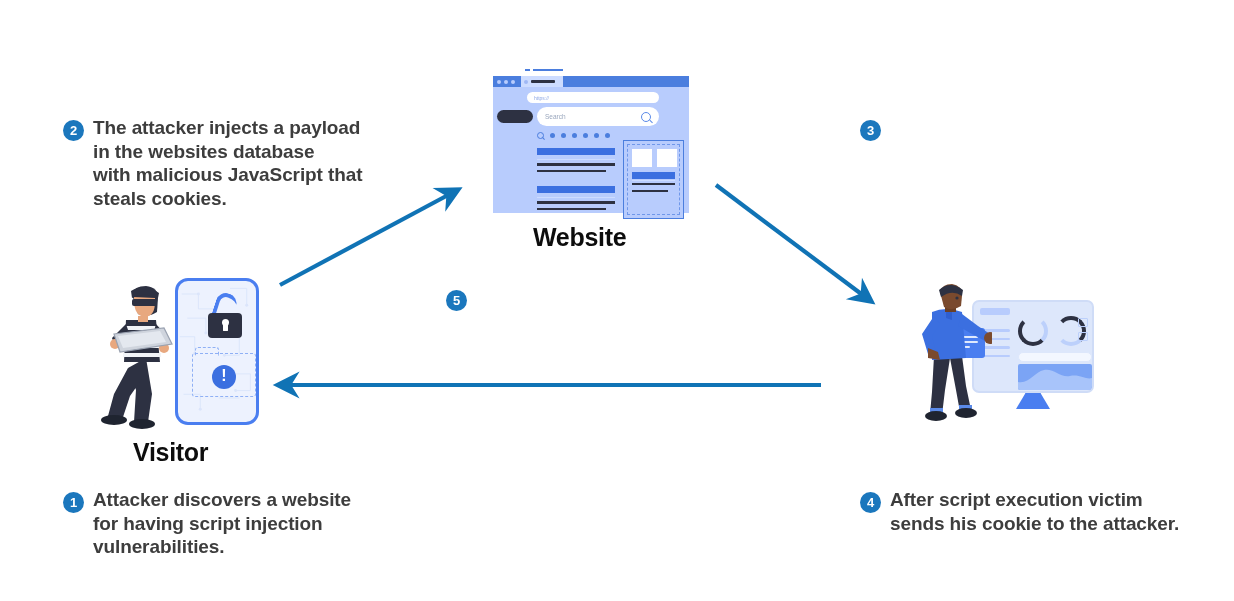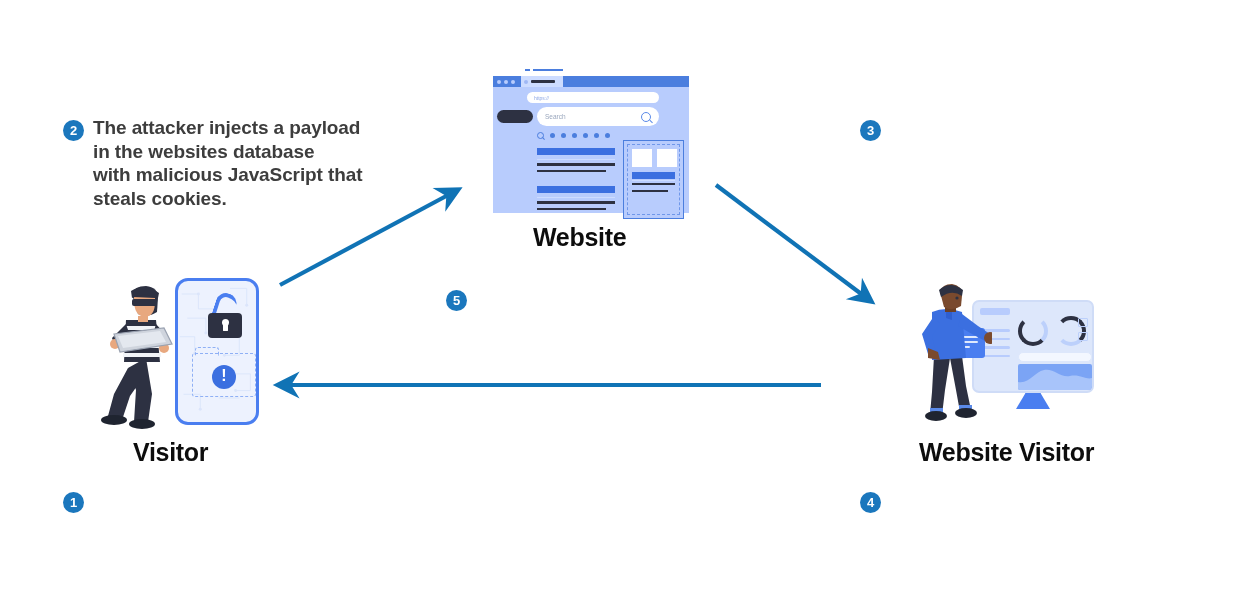--- a/index.html
+++ b/index.html
@@ -303,39 +303,43 @@
 
       <path d="M50 32 L66 44 L78 52 L75 60 L60 52 L46 44 Z" fill="#3b6fe0"></path>
       <circle cx="78" cy="56" r="6" fill="#7a4a2e"></circle>
 
       <rect x="33" y="18" width="11" height="12" fill="#6b4026"></rect>
       <path d="M28 10 Q30 2 40 2 Q50 3 50 14 L49 24 Q40 30 32 25 Z" fill="#7a4a2e"></path>
       <path d="M27 8 Q38 -2 51 8 L50 14 Q40 7 29 15 Z" fill="#2d3142"></path>
       <circle cx="45" cy="16" r="1.6" fill="#2d3142"></circle>
     </svg>
   </div>
-  <div class="caption cap-visitor">Website Visitor</div>
 
   <div class="step step-2">
     <div class="badge">2</div>
     <div class="step-text">The attacker injects a payload
 in the websites database
 with malicious JavaScript that
 steals cookies.</div>
   </div>
 
   <div class="step step-3">
     <div class="badge">3</div>
   </div>
 
   <div class="step step-5">
     <div class="badge">5</div>
   </div>
 
   <div class="step step-1">
     <div class="badge">1</div>
+    <div class="step-text">Attacker discovers a website
+for having script injection
+vulnerabilities.</div>
   </div>
 
   <div class="step step-4">
     <div class="badge">4</div>
+    <div class="step-text">After script execution victim
+sends his cookie to the attacker.</div>
   </div>
 
 </div>
 
 </body></html>

